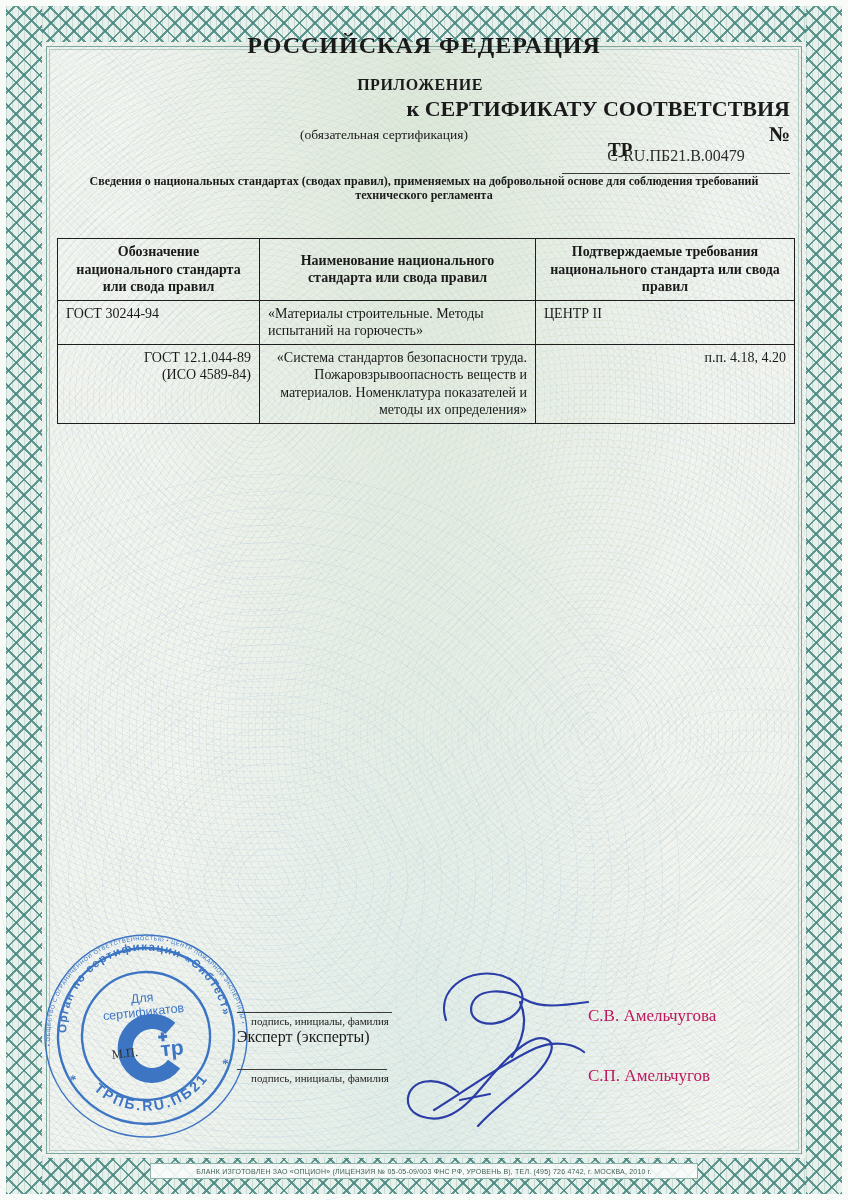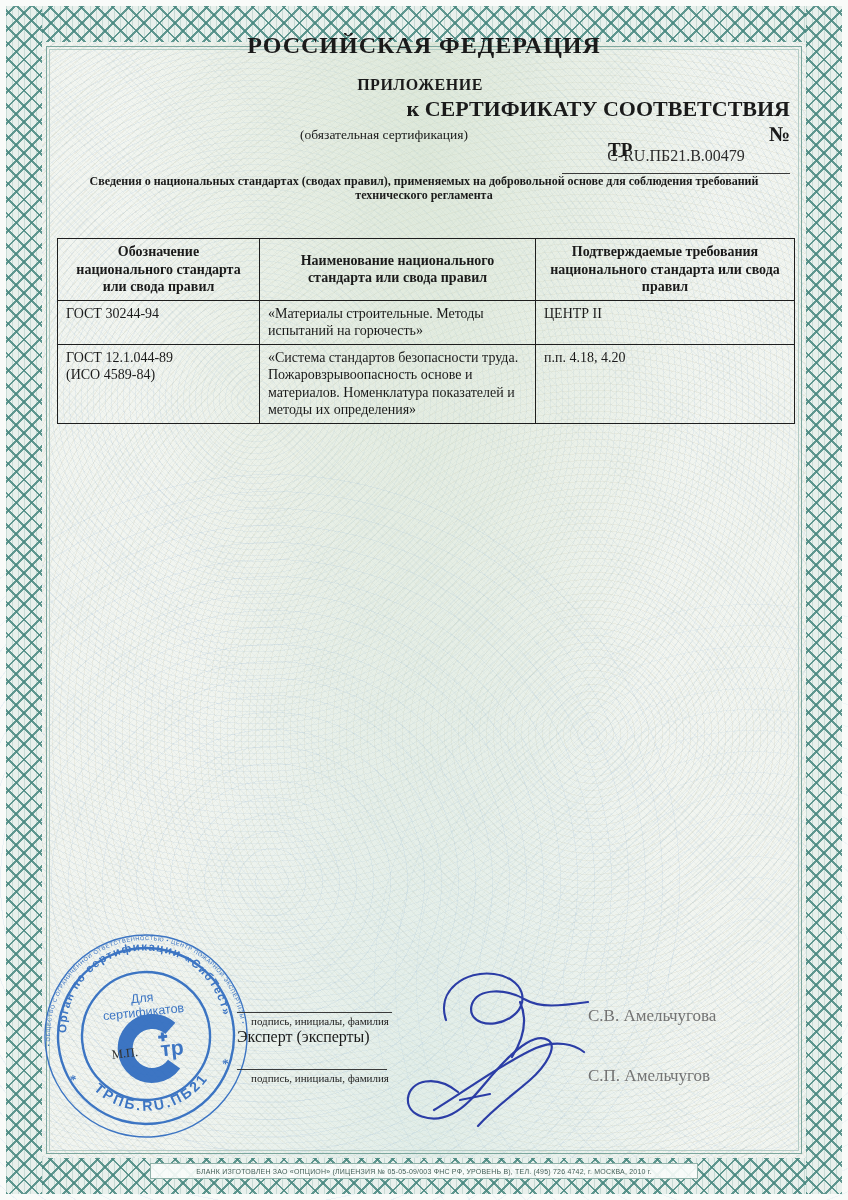--- a/index.html
+++ b/index.html
@@ -60,33 +60,33 @@
   .blank-note{display:block;text-align:center;font-size:11px;color:#222;padding-top:1px;}
   .intro{position:absolute;top:174px;left:88px;right:88px;text-align:center;
     font-size:12px;font-weight:bold;line-height:1.18;}
   
   table.std{position:absolute;left:57px;top:210px;width:737px;border-collapse:collapse;
     table-layout:fixed;margin-top:28px;}
   table.std th,table.std td{border:1.6px solid #1e1e1e;font-size:14px;line-height:1.25;
     padding:4px 8px;vertical-align:top;background:transparent;}
   table.std th{font-weight:bold;text-align:center;vertical-align:middle;height:48px;padding:4px 10px;}
   .col1{width:202px;}.col2{width:276px;}.col3{width:259px;}
-  .r1{height:36px;}.r2{height:37px;}.r3{height:78px;}
+  .r1{height:36px;}.r2{height:37px;}.r3{height:78px;text-align:right;}
   .pre{white-space:pre-line;}
   
   .role{position:absolute;left:237px;font-size:16px;line-height:1.12;}
   .role-head{top:961px;}
   .role-expert{top:1028px;}
   .sig-rule{position:absolute;left:237px;height:1px;background:#3a3a3a;}
   .rule-head{top:1012px;width:155px;}
   .rule-expert{top:1069px;width:150px;}
   .sig-caption{position:absolute;left:251px;font-size:11px;color:#222;}
   .cap-head{top:1015px;}
   .cap-expert{top:1072px;}
-  .person{position:absolute;left:588px;font-size:17px;color:#737373;font-family:Liberation Serif, serif;}
+  .person{position:absolute;left:588px;font-size:17px;color:#be185d;font-family:Liberation Serif, serif;}
   .name-head{top:1006px;}
   .name-expert{top:1066px;}
   .sig-svg{position:absolute;pointer-events:none;}
   .sig1{left:428px;top:962px;}
   .sig2{left:398px;top:1022px;}
   .stamp{position:absolute;left:40px;top:930px;opacity:0.92;transform:rotate(-6deg);}
   
   .fine-print{position:absolute;left:150px;right:150px;top:1163px;height:14px;
     background:rgba(249,252,250,0.92);border:1px solid #8fb0a8;z-index:5;
     display:flex;align-items:center;justify-content:center;
@@ -141,21 +141,21 @@
     </thead>
     <tbody>
       <tr class="r1">
         <td class="pre">ГОСТ 30244-94</td>
         <td>«Материалы строительные. Методы испытаний на горючесть»</td>
         <td>ЦЕНТР II</td>
       </tr>
       <tr class="r3">
         <td class="pre">ГОСТ 12.1.044-89
 (ИСО 4589-84)</td>
-        <td>«Система стандартов безопасности труда. Пожаровзрывоопасность основе и материалов. Номенклатура показателей и методы их определения»</td>
+        <td>«Система стандартов безопасности труда. Пожаровзрывоопасность веществ и материалов. Номенклатура показателей и методы их определения»</td>
         <td>п.п. 4.18, 4.20</td>
       </tr>
     </tbody>
   </table>
 
   <svg class="stamp" width="212" height="212" viewBox="0 0 212 212">
     <g fill="none" stroke="#2e6bc0">
       <circle cx="106" cy="106" r="101" stroke-width="1.4"></circle>
       <circle cx="106" cy="106" r="88" stroke-width="2.4"></circle>
       <circle cx="106" cy="106" r="64" stroke-width="2.4"></circle>

